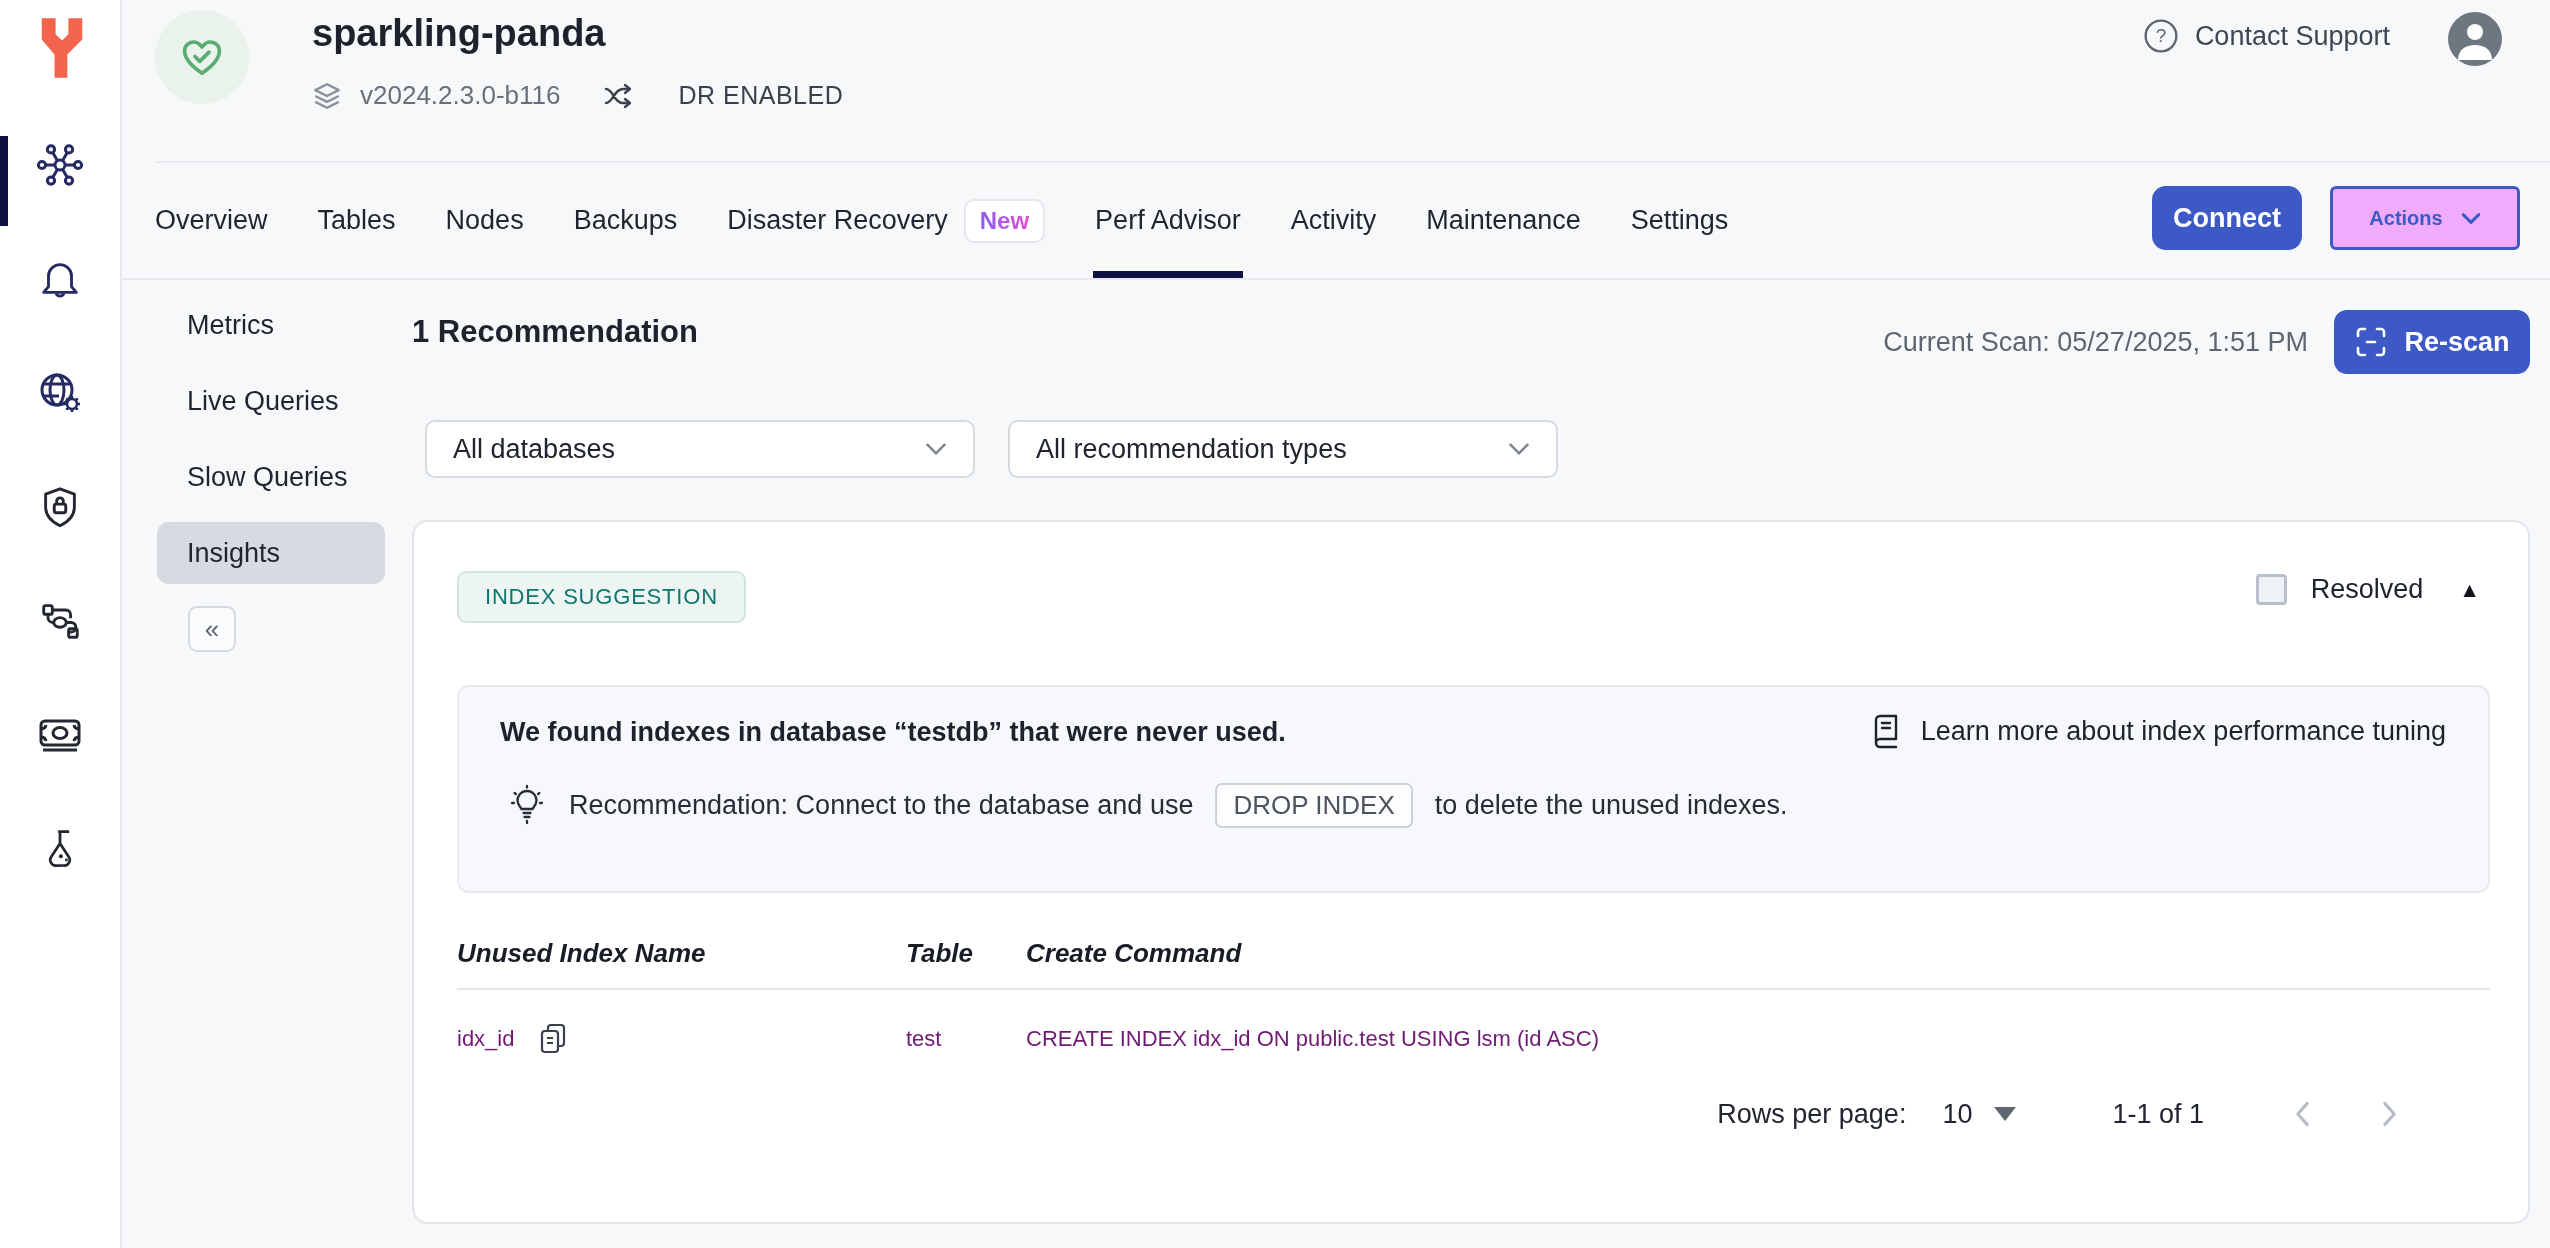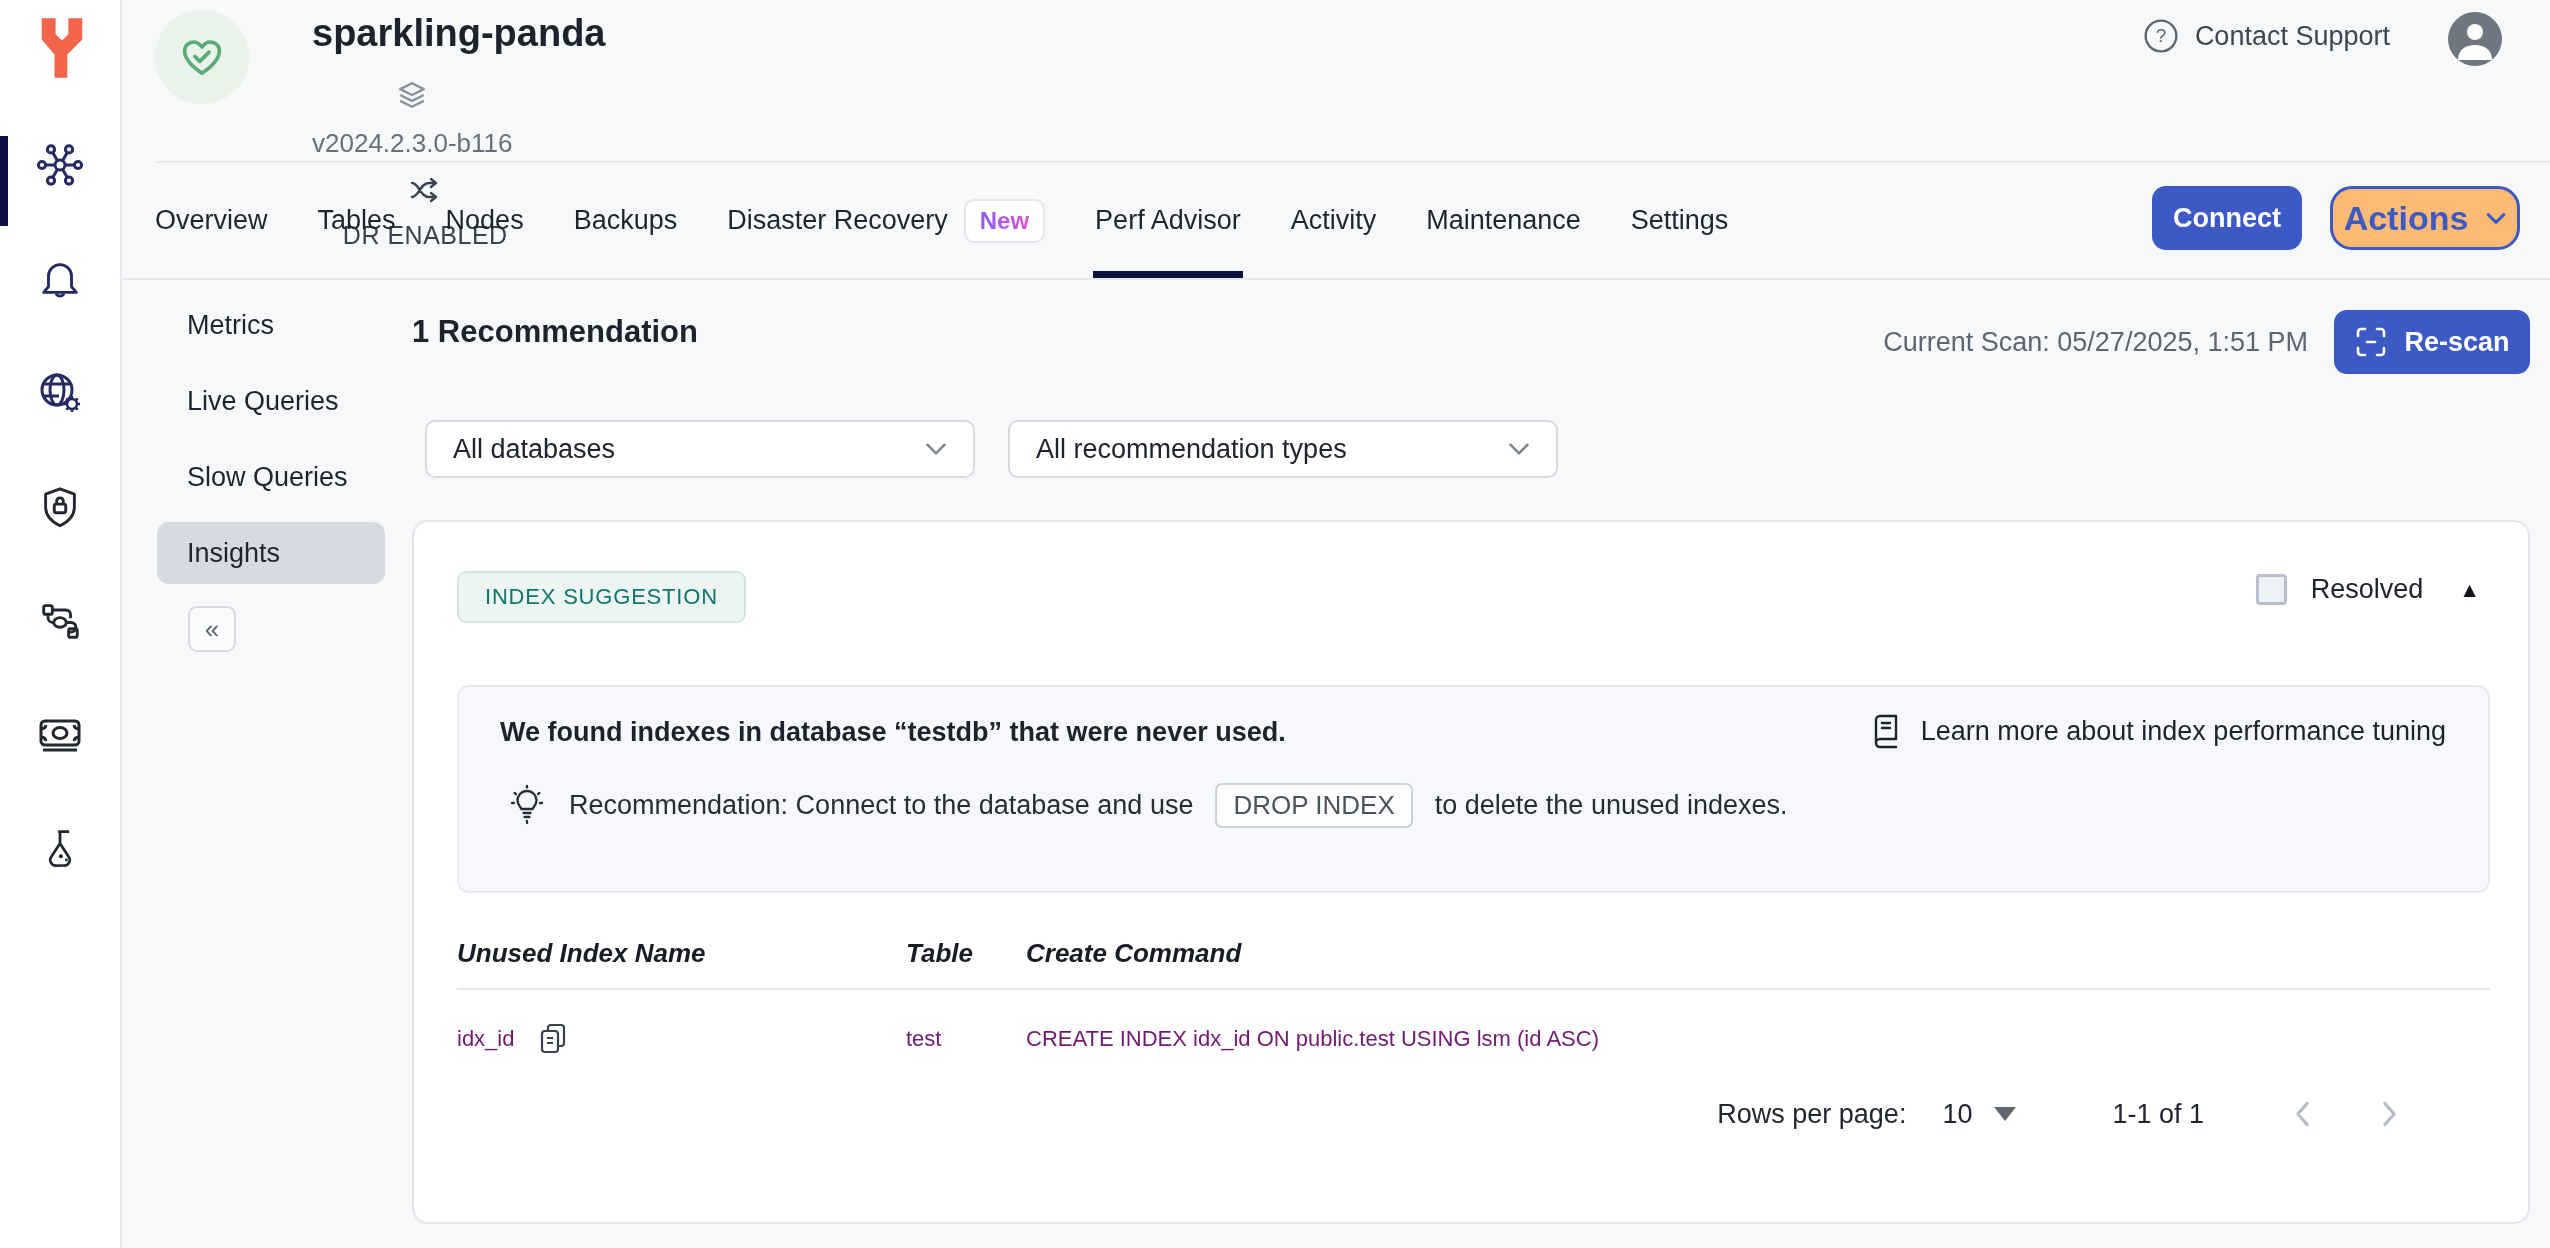--- a/index.html
+++ b/index.html
@@ -13,21 +13,21 @@
   .rail-items { position:absolute; left:0; top:140px; width:120px; display:flex; flex-direction:column; align-items:center; gap:64px; }
   .rail-item { width:50px; height:50px; display:flex; align-items:center; justify-content:center; color:#252a63; cursor:pointer; }
   .rail-item.dark { color:#23272f; }
   .rail-active-bar { position:absolute; left:0; top:136px; width:8px; height:90px; background:#0c1142; }
 
   
   .header { position:absolute; left:122px; top:0; right:0; height:163px; }
   .header-divider { position:absolute; left:33px; right:0; bottom:0; height:2px; background:#e7e9ed; }
   .health-badge { position:absolute; left:33px; top:10px; width:94px; height:94px; border-radius:50%; background:#e9f3ec; display:flex; align-items:center; justify-content:center; }
   .cluster-title { position:absolute; left:190px; top:12px; font-size:38px; font-weight:700; color:#1d222d; }
-  .header-meta { position:absolute; left:190px; top:80px; display:flex; align-items:center; gap:18px;flex-direction:column; }
+  .header-meta { position:absolute; left:190px; top:80px; display:flex; align-items:center; gap:18px; }
   .meta-version { font-size:26px; color:#68707c; }
   .meta-dr { font-size:25px; color:#3a414d; letter-spacing:.5px; margin-left:26px; }
   .meta-icon { color:#8a919c; display:flex; }
   .meta-icon.dr { color:#3a414d; }
   .support { position:absolute; right:160px; top:18px; display:flex; align-items:center; gap:16px; font-size:27px; color:#3d4653; cursor:pointer; }
   .support-q { color:#5d6570; display:flex; }
   .avatar { position:absolute; right:48px; top:12px; width:54px; height:54px; border-radius:50%; background:#6e7680; overflow:hidden; cursor:pointer; }
 
   
   .tabbar { position:absolute; left:122px; top:163px; right:0; height:117px; border-bottom:2px solid #e7e9ed; display:flex; align-items:stretch; padding-left:33px; }
@@ -35,21 +35,21 @@
   .tab { position:relative; display:flex; align-items:center; font-size:27px; color:#1f2430; cursor:pointer; white-space:nowrap; }
   .tab.active { font-weight:500; }
   .tab.active::after { content:""; position:absolute; left:-2px; right:-2px; bottom:0; height:7px; background:#0c1142; }
   .new-badge { margin-left:16px; padding:6px 14px; background:#ffffff; border:2px solid #e5e7ec; border-radius:10px; font-size:24px; font-weight:700; color:#b44cdb; }
   @supports (-webkit-background-clip: text) {
     .new-badge { background-color:#fff; }
     .new-badge span { background:linear-gradient(90deg,#8b5cf6,#e14ed2); -webkit-background-clip:text; background-clip:text; -webkit-text-fill-color:transparent; }
   }
   .tab-actions { position:absolute; right:30px; top:23px; display:flex; gap:28px; }
   .btn-connect { width:150px; height:64px; background:#3d59c6; color:#fff; font-size:27px; font-weight:700; border:none; border-radius:14px; cursor:pointer; }
-  .btn-actions { width:190px; height:64px; background:#fdba74; color:#3d59c6; font-size:34px; font-weight:700; border:3px solid #3d59c6; border-radius:22px; cursor:pointer; display:flex; align-items:center; justify-content:center; gap:18px; }
+  .btn-actions { width:190px; height:64px; background:#f0abfc; color:#3d59c6; font-size:20px; font-weight:700; border:3px solid #3d59c6; border-radius:6px; cursor:pointer; display:flex; align-items:center; justify-content:center; gap:18px; }
 
   
   .perf-nav { position:absolute; left:122px; top:280px; width:293px; }
   .perf-nav-item { margin:14px 35px; height:62px; display:flex; align-items:center; padding-left:30px; font-size:27px; color:#1f2430; border-radius:12px; cursor:pointer; width:228px; margin-left:35px; }
   .perf-nav-item.active { background:#d7dae0; }
   .collapse-btn { margin:22px 0 0 66px; width:48px; height:46px; border:2px solid #d6dae0; border-radius:9px; background:#fbfcfd; color:#5a6470; font-size:26px; display:flex; align-items:center; justify-content:center; cursor:pointer; }
 
   
   .heading { position:absolute; left:412px; top:314px; font-size:31px; font-weight:700; color:#1d222d; }
   .scan-row { position:absolute; right:20px; top:310px; display:flex; align-items:center; gap:26px; }

